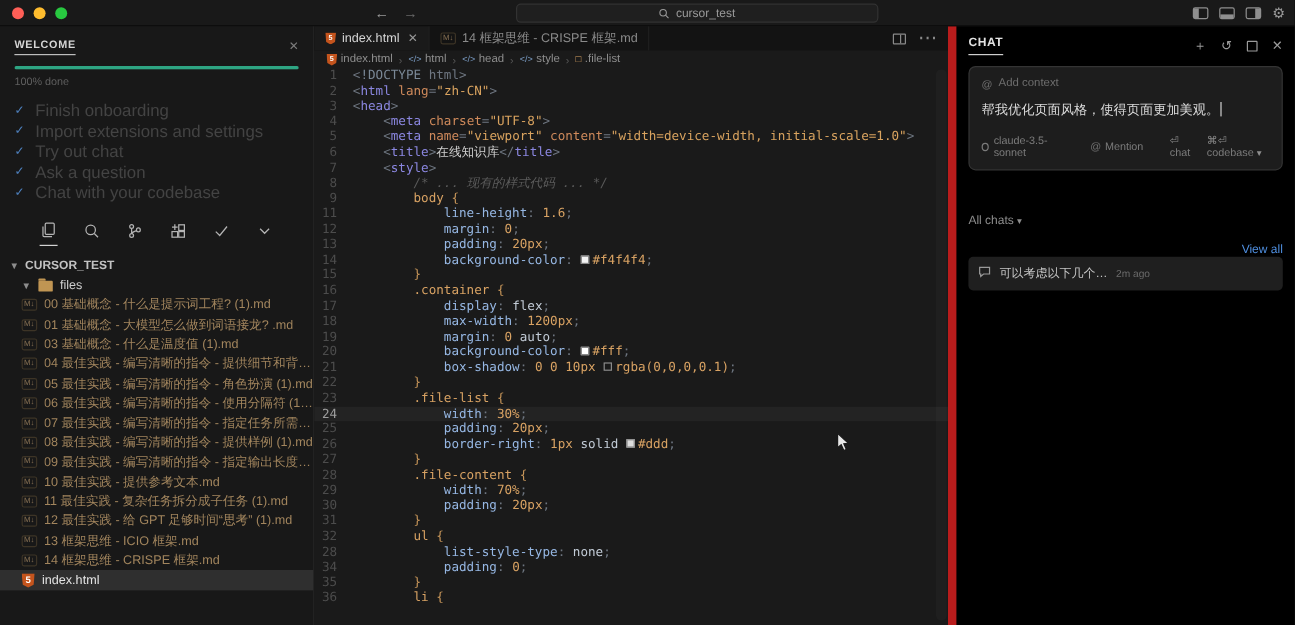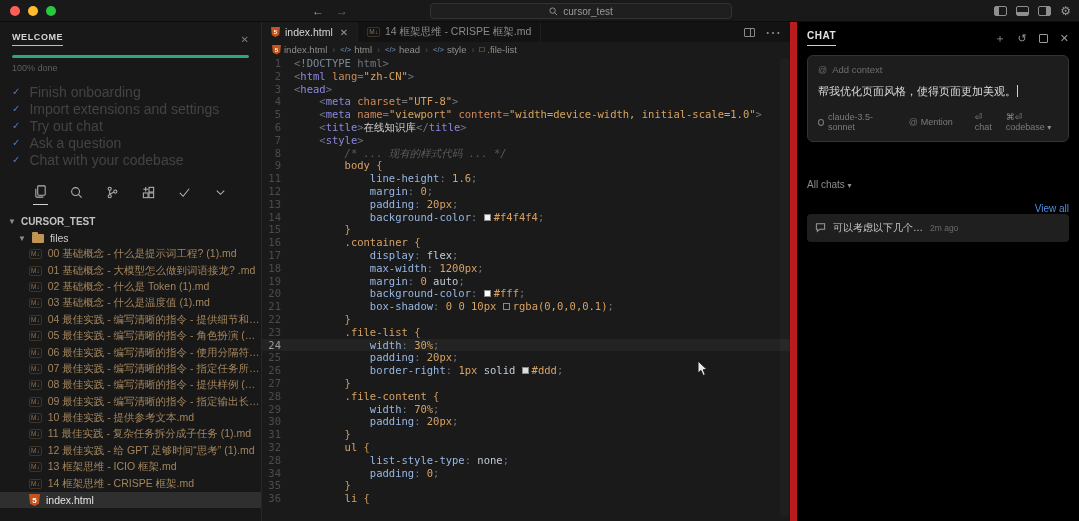--- a/index.html
+++ b/index.html
@@ -40,21 +40,21 @@
   .activity-row { margin-top:16px; display:flex; justify-content:center; gap:21px; }
   .act-ic { padding-bottom:5px; display:flex; align-items:center; }
   .act-ic.active { border-bottom:1px solid #d2d2d2; }
   .act-ic svg { stroke:#b4b4b4; fill:none; stroke-width:1.1; }
   .tree { margin-top:8px; }
   .tree-head { display:flex; align-items:center; gap:5px; padding:3px 8px; font-size:10px; font-weight:bold; color:#c2c2c2; }
   .chev { color:#8d8d8d; font-size:8px; }
   .folder-row { display:flex; align-items:center; gap:6px; padding:2px 0 2px 18px; font-size:10.5px; color:#cdcdcd; }
   .folder-ic { width:12px; height:9px; background:#c09553; border-radius:1px; position:relative; }
   .folder-ic::before { content:""; position:absolute; top:-2px; left:0; width:6px; height:2px; background:#c09553; border-radius:1px 1px 0 0; }
-  .file-row { display:flex; align-items:center; gap:6px; height:16.4px; padding-left:29px; font-size:10.5px;
+  .file-row { display:flex; align-items:center; gap:6px; height:16.4px; padding-left:18px; font-size:10.5px;
     color:#a2855d; white-space:nowrap; overflow:hidden; }
   .file-row .fname { overflow:hidden; text-overflow:ellipsis; }
   .file-row.selected { background:#2f2f2f; color:#e4e4e4; }
   .md-badge { flex:none; font-size:6.5px; color:#8a7355; border:1px solid #3d3426; border-radius:2px; padding:0 1px; line-height:8px; }
   .html-ic { flex:none; width:11px; height:12px; background:#c4541d; clip-path:polygon(0 0,100% 0,91% 80%,50% 100%,9% 80%);
     display:inline-flex; align-items:center; justify-content:center; color:#fff; font-size:8px; font-weight:bold; }
   .html-ic::after { content:"5"; }
   .html-ic.sm { width:9px; height:10px; font-size:6px; }
   
   .editor { position:absolute; top:22px; left:262px; width:528px; bottom:0; background:#1a1a1a; }
@@ -223,24 +223,20 @@
           <div class="file-row">
             <span class="md-badge">M↓</span>
             <span class="fname">00 基础概念 - 什么是提示词工程? (1).md</span>
           </div>
           <div class="file-row">
             <span class="md-badge">M↓</span>
             <span class="fname">01 基础概念 - 大模型怎么做到词语接龙? .md</span>
           </div>
           <div class="file-row">
             <span class="md-badge">M↓</span>
-            <span class="fname">02 基础概念 - 什么是 Token (1).md</span>
-          </div>
-          <div class="file-row">
-            <span class="md-badge">M↓</span>
             <span class="fname">03 基础概念 - 什么是温度值 (1).md</span>
           </div>
           <div class="file-row">
             <span class="md-badge">M↓</span>
             <span class="fname">04 最佳实践 - 编写清晰的指令 - 提供细节和背景 (1).md</span>
           </div>
           <div class="file-row">
             <span class="md-badge">M↓</span>
             <span class="fname">05 最佳实践 - 编写清晰的指令 - 角色扮演 (1).md</span>
           </div>

